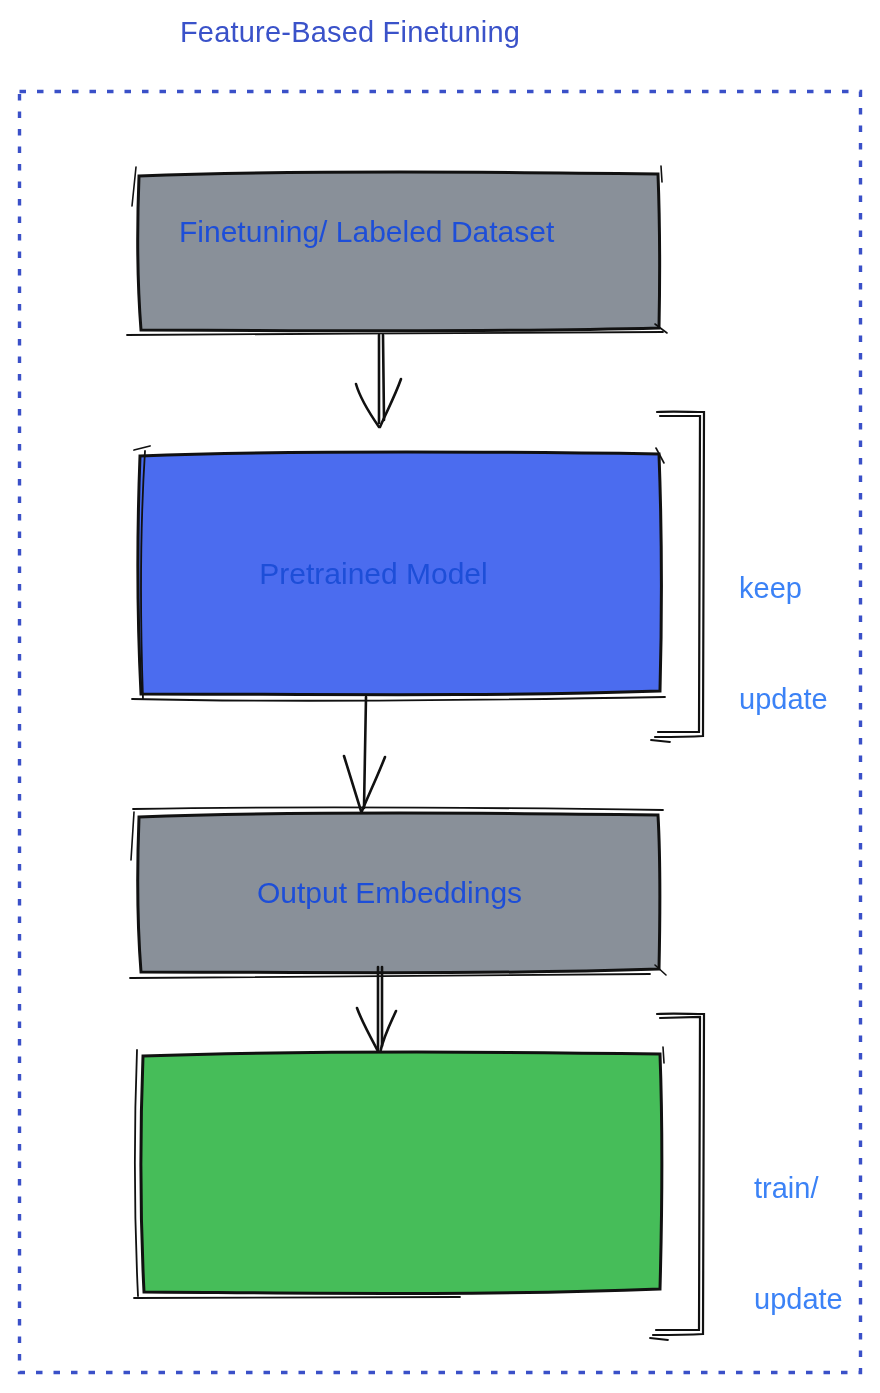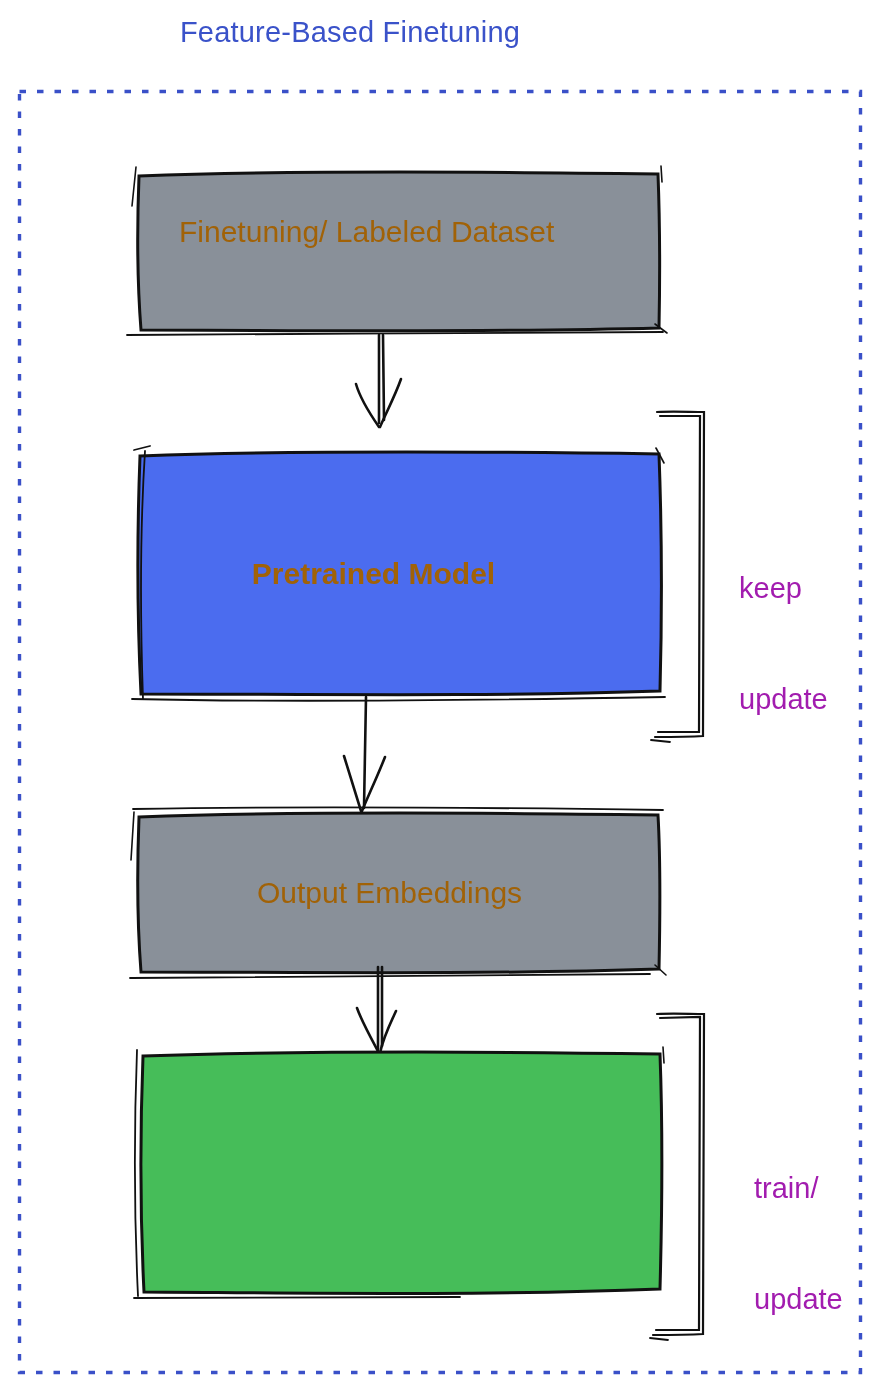--- a/index.html
+++ b/index.html
@@ -20,37 +20,37 @@
     letter-spacing:0.2px;
   }
   svg.layer{
     position:absolute;left:0;top:0;width:880px;height:1393px;
   }
   .node-label{
     position:absolute;
     display:flex;
     align-items:center;
     justify-content:center;
-    color:#a16207;
+    color:#1d4ed8;
     font-size:30px;
     line-height:36px;
     pointer-events:none;
     white-space:nowrap;
   }
   .node-label.dataset{
     left:137px; top:172px; width:523px; height:159px;
     align-items:flex-start; justify-content:flex-start;
     padding:42px 0 0 42px; box-sizing:border-box;
   }
-  .node-label.pretrained{ left:137px; top:452px; width:525px; height:243px; padding-right:52px; box-sizing:border-box;font-weight:bold;}
+  .node-label.pretrained{ left:137px; top:452px; width:525px; height:243px; padding-right:52px; box-sizing:border-box;}
   .node-label.embeddings{ left:137px; top:813px; width:523px; height:160px; padding-right:18px; box-sizing:border-box;}
   .node-label.classifier{ left:140px; top:1052px; width:522px; height:241px; padding-right:56px; box-sizing:border-box;}
   .side-note{
     position:absolute;
-    color:#a21caf;
+    color:#3b82f6;
     font-size:29px;
     line-height:37px;
     white-space:pre;
   }
   .side-note.keep-frozen{ left:739px; top:496px; }
   .side-note.train-update{ left:754px; top:1096px; }
 </style>
 </head>
 <body>
 

